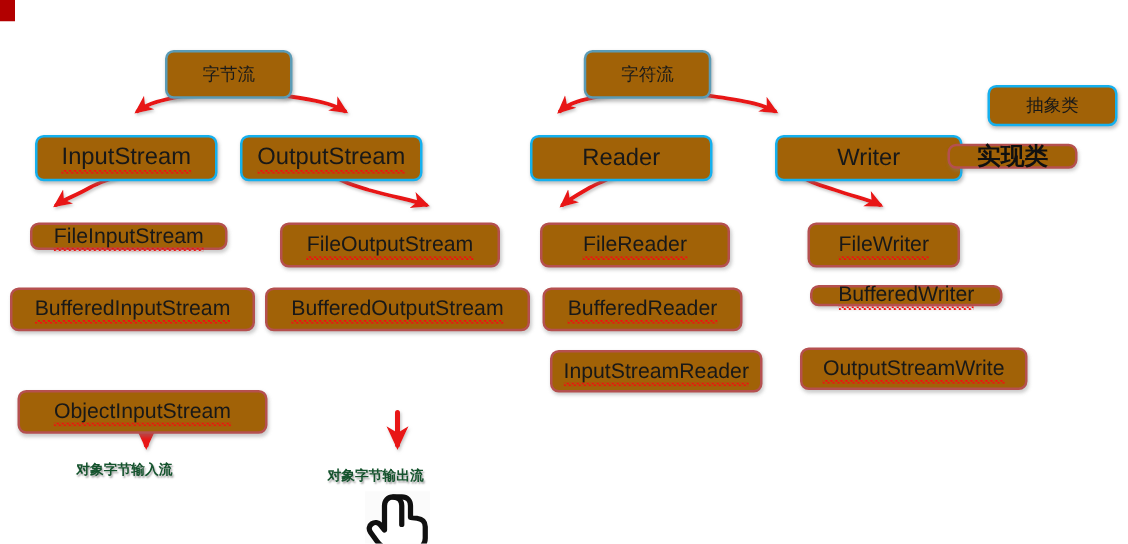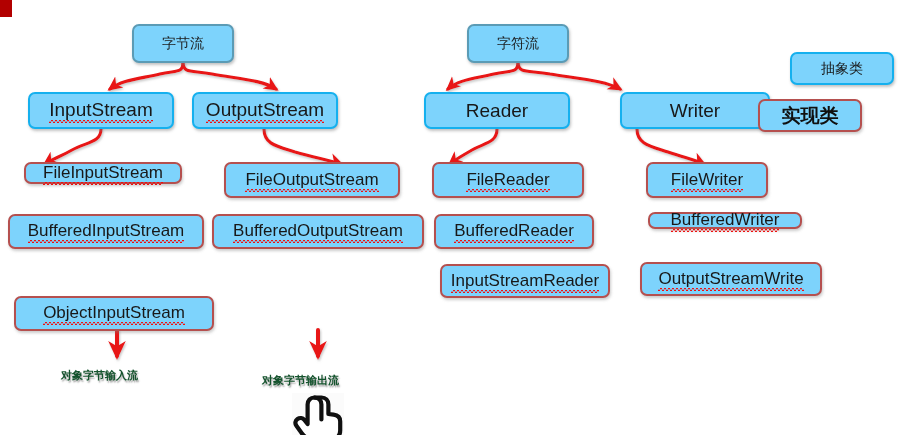--- a/index.html
+++ b/index.html
@@ -25,25 +25,26 @@
     height: 435px;
     pointer-events: none;
     z-index: 1;
   }
   .node {
     position: absolute;
     box-sizing: border-box;
     display: flex;
     align-items: center;
     justify-content: center;
-    background: #7dd3fc;
+    background: #a16207;
     border-radius: 7px;
     z-index: 2;
     text-align: center;
     white-space: nowrap;
+    margin-top: 16px;
   }
   
   .abstract {
     border: 2.5px solid #15b0ee;
     color: #181818;
     font-size: 19px;
     box-shadow: 1px 2px 3px rgba(120,120,120,0.45);
   }
   
   .topic {
@@ -220,21 +221,21 @@
 
 
   <div class="caption" style="left:61px; top:368px;">对象字节输入流</div>
 
   <div class="caption" style="left:262px; top:373px;">对象字节输出流</div>
 
   <div class="node abstract" style="left:790px; top:52px; width:104px; height:33px; font-size:14px;">
     <span>抽象类</span>
   </div>
 
-  <div class="node impl-bold" style="left:758px; top:99px; width:104px; height:33px;align-items:center;">
+  <div class="node impl-bold" style="left:758px; top:99px; width:104px; height:20px;align-items:center;">
     <span>实现类</span>
   </div>
 
   <div id="hand-cursor" style="left:292px; top:393px; width:52px; height:48px;">
     <svg width="52" height="48" viewBox="0 0 52 48" xmlns="http://www.w3.org/2000/svg">
       <path d="M29.5 4.5 C33.6 4.5 36.4 7.4 36.4 11.6 L36.4 21.0
                L41.5 21.6 C45.6 22.1 48.2 24.4 48.2 28.4
                L48.2 37.5 C48.2 43.2 43.9 47.2 37.6 47.2
                L23.0 47.2 C17.4 47.2 13.0 44.6 9.6 40.0
                L4.4 32.8 C2.7 30.4 3.2 27.6 5.5 26.0

